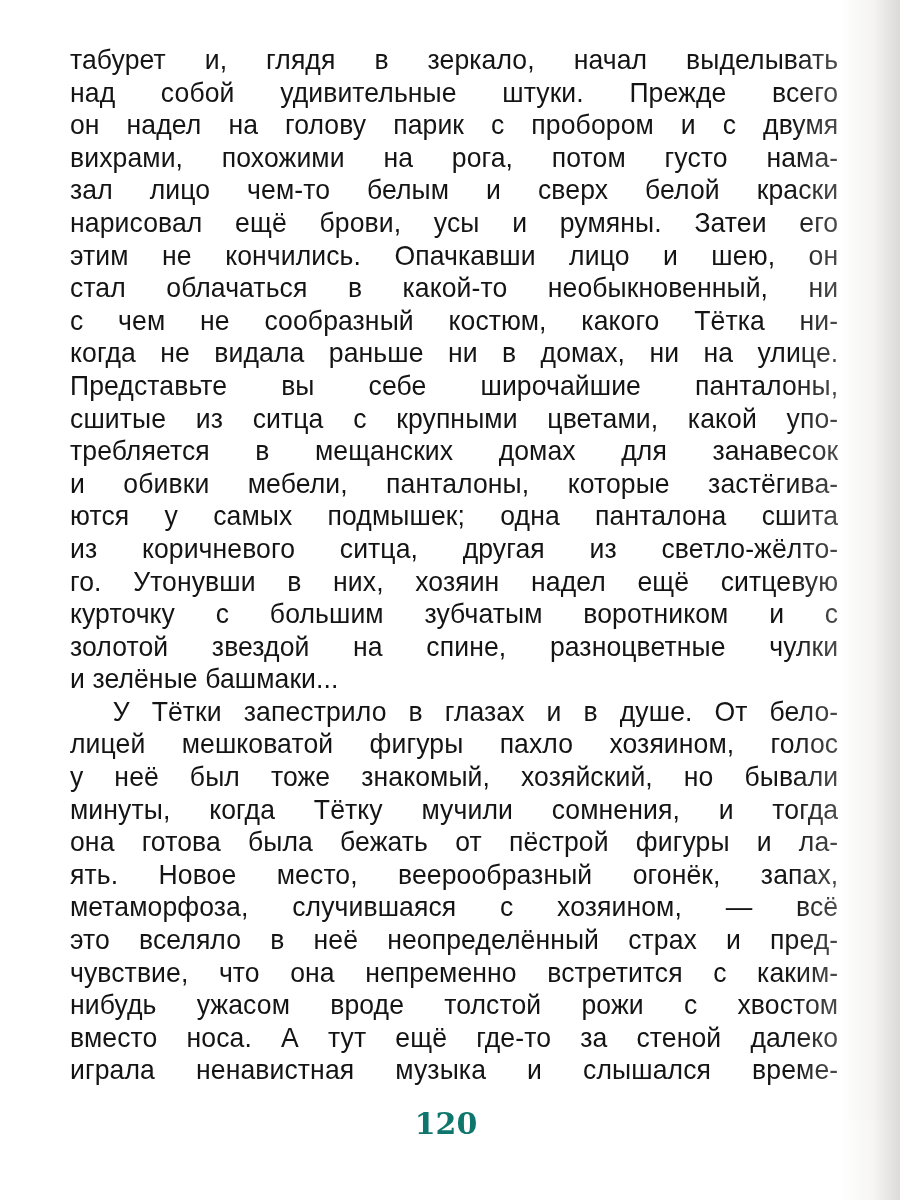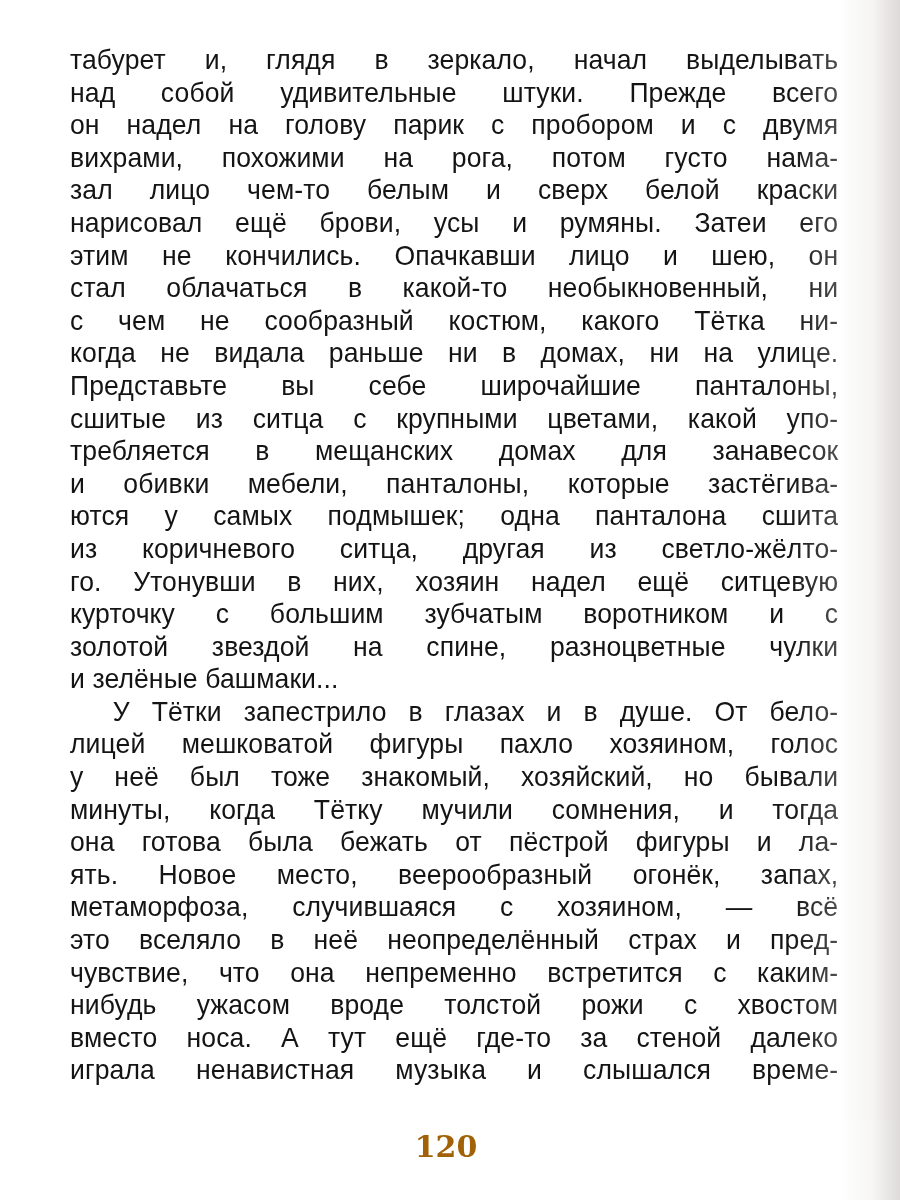--- a/index.html
+++ b/index.html
@@ -60,26 +60,26 @@
       width: 110px;
       height: 1120px;
       background: linear-gradient(to right, rgba(255,255,255,0) 0%, rgba(255,255,255,0.25) 45%, rgba(245,244,243,0.55) 100%);
       z-index: 1;
       pointer-events: none;
     }
     .page-number {
       position: absolute;
       left: 0;
       width: 892px;
-      top: 1129px;
+      top: 1106px;
       text-align: center;
       font-family: "DejaVu Serif", serif;
       font-weight: bold;
       font-size: 30px;
-      color: #a16207;
+      color: #0f766e;
       letter-spacing: 0px;
     }
   </style>
 </head>
 <body>
 
 <div class="page">
   <div class="text-block">
     <span class="line">табурет и, глядя в зеркало, начал выделывать</span>
     <span class="line">над собой удивительные штуки. Прежде всего</span>

